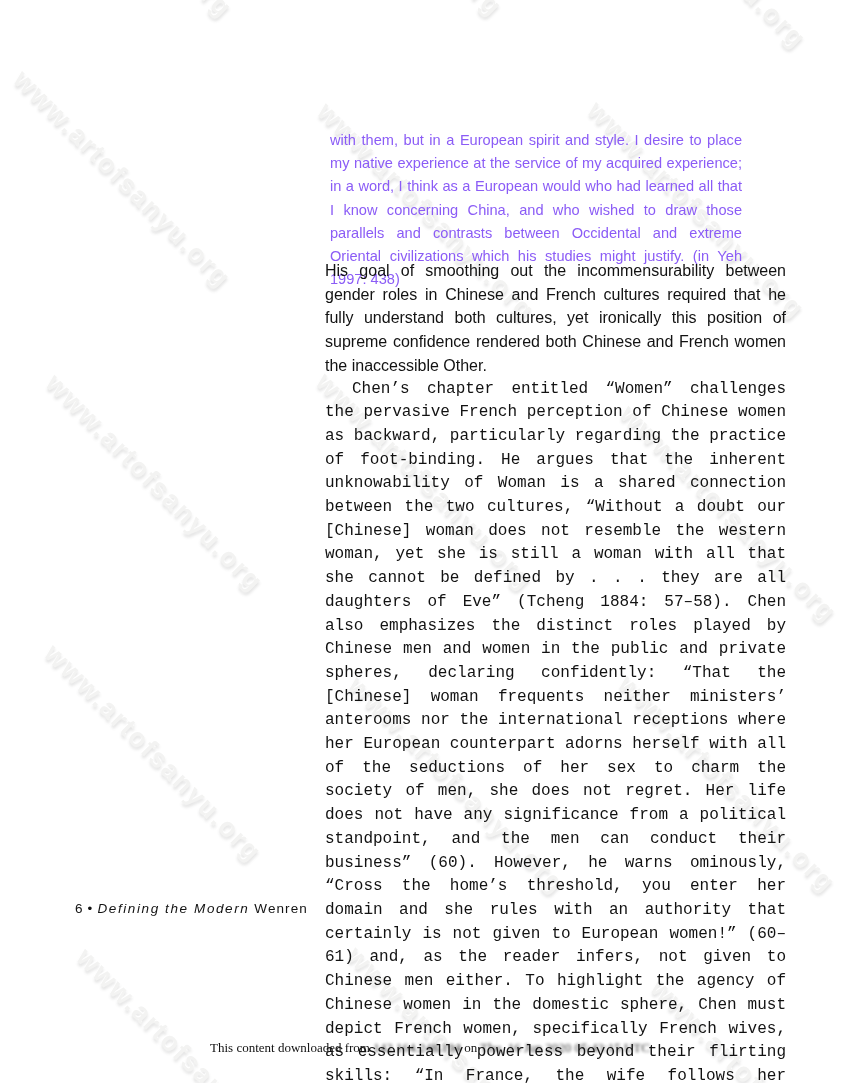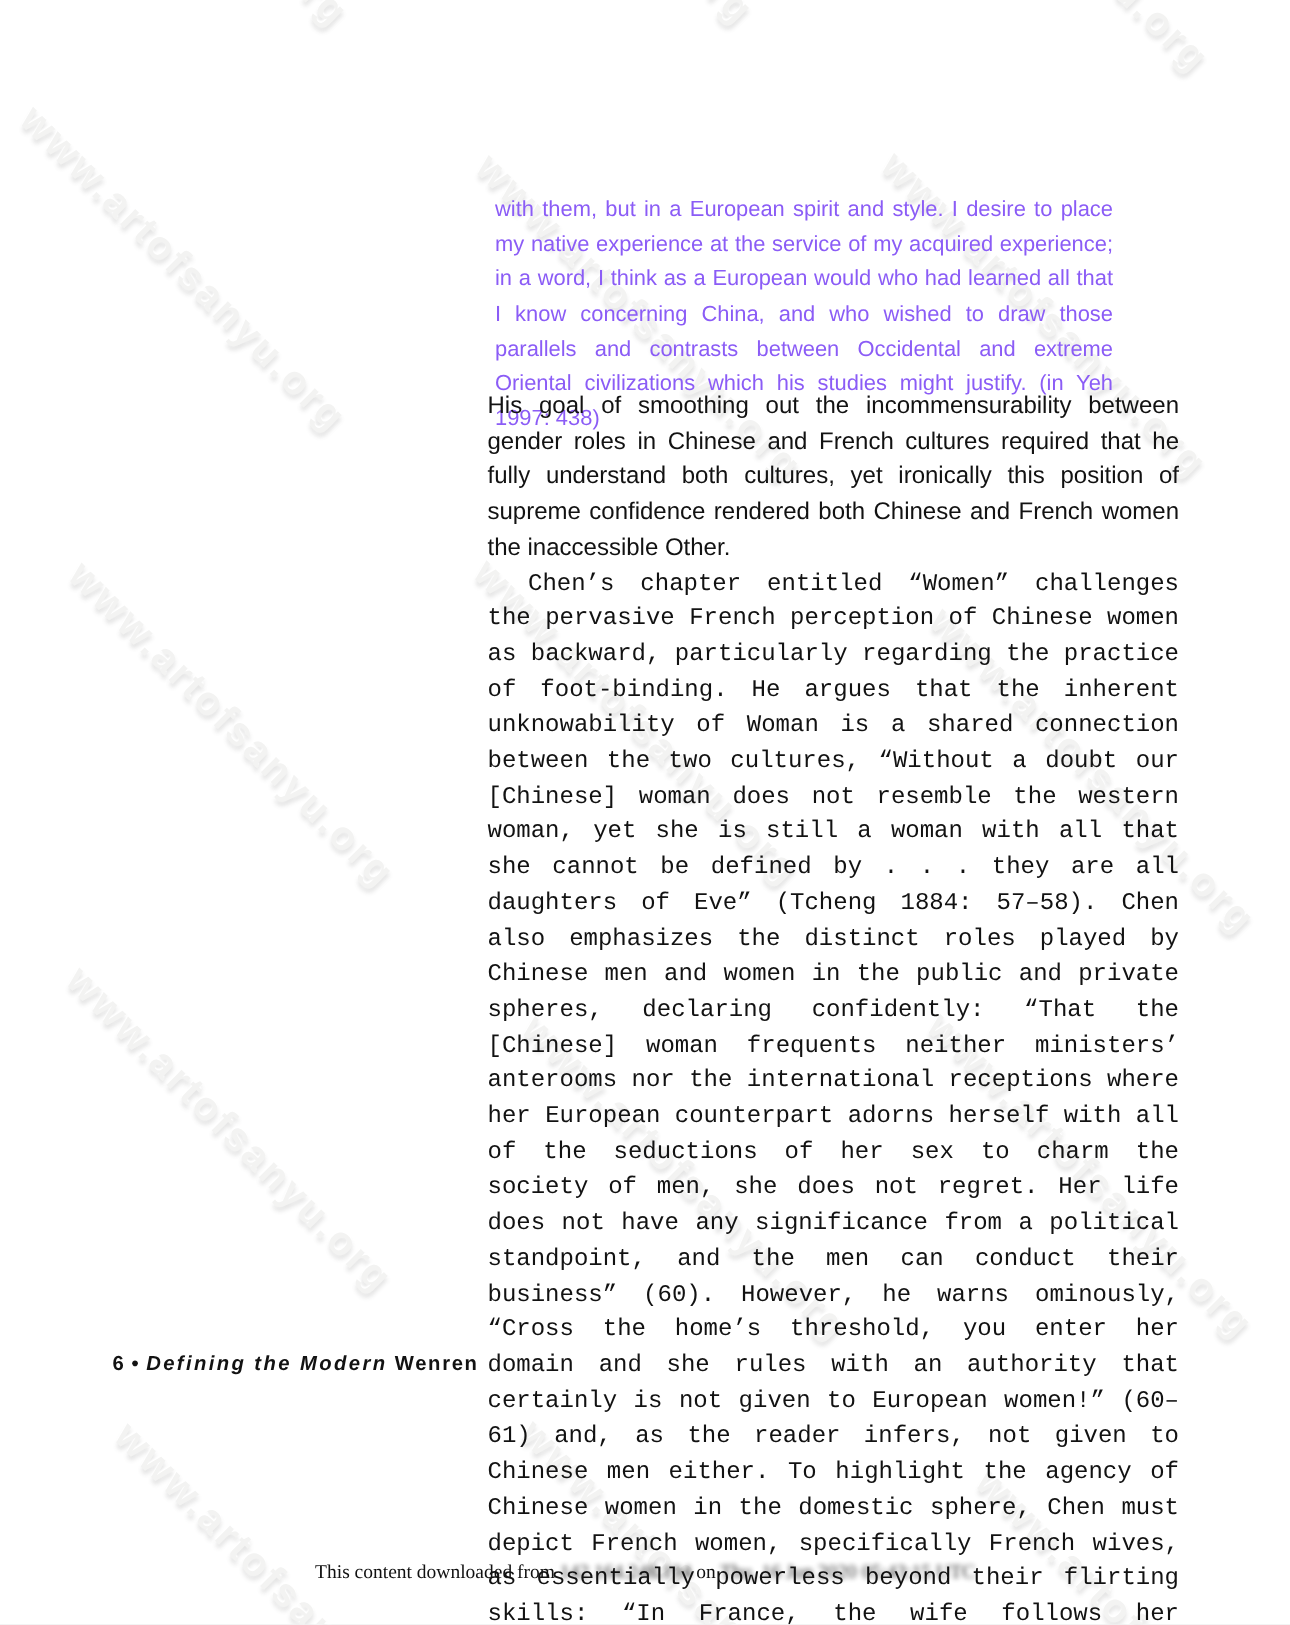--- a/index.html
+++ b/index.html
@@ -81,21 +81,21 @@
     text-indent: 27px;
     font-family: Liberation Mono, monospace;
   }
 
   
   .footer {
     position: absolute;
     left: 75px;
     top: 901px;
     font-size: 13.5px;
-    font-weight: bold;
+    font-weight: normal;
     letter-spacing: 1.1px;
     color: #121212;
     white-space: nowrap;
   }
   .footer .title-italic {
     font-style: italic;
     letter-spacing: 1.6px;
   }
   .footer .sep {
     margin: 0 4px;

